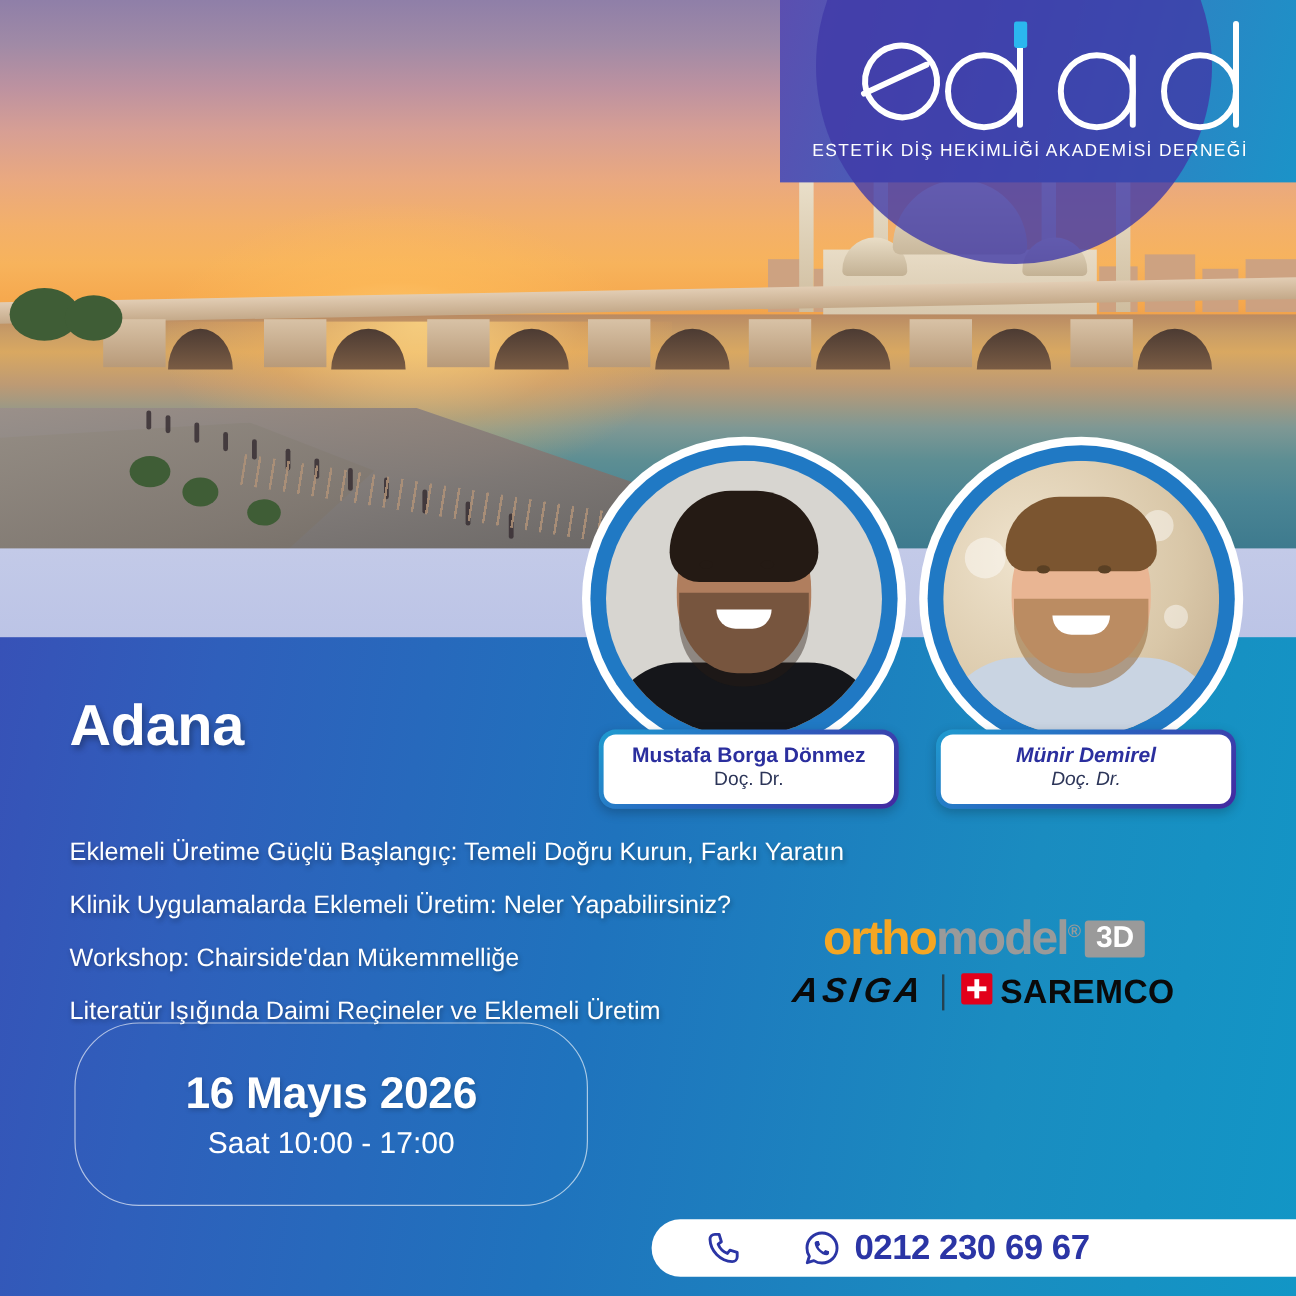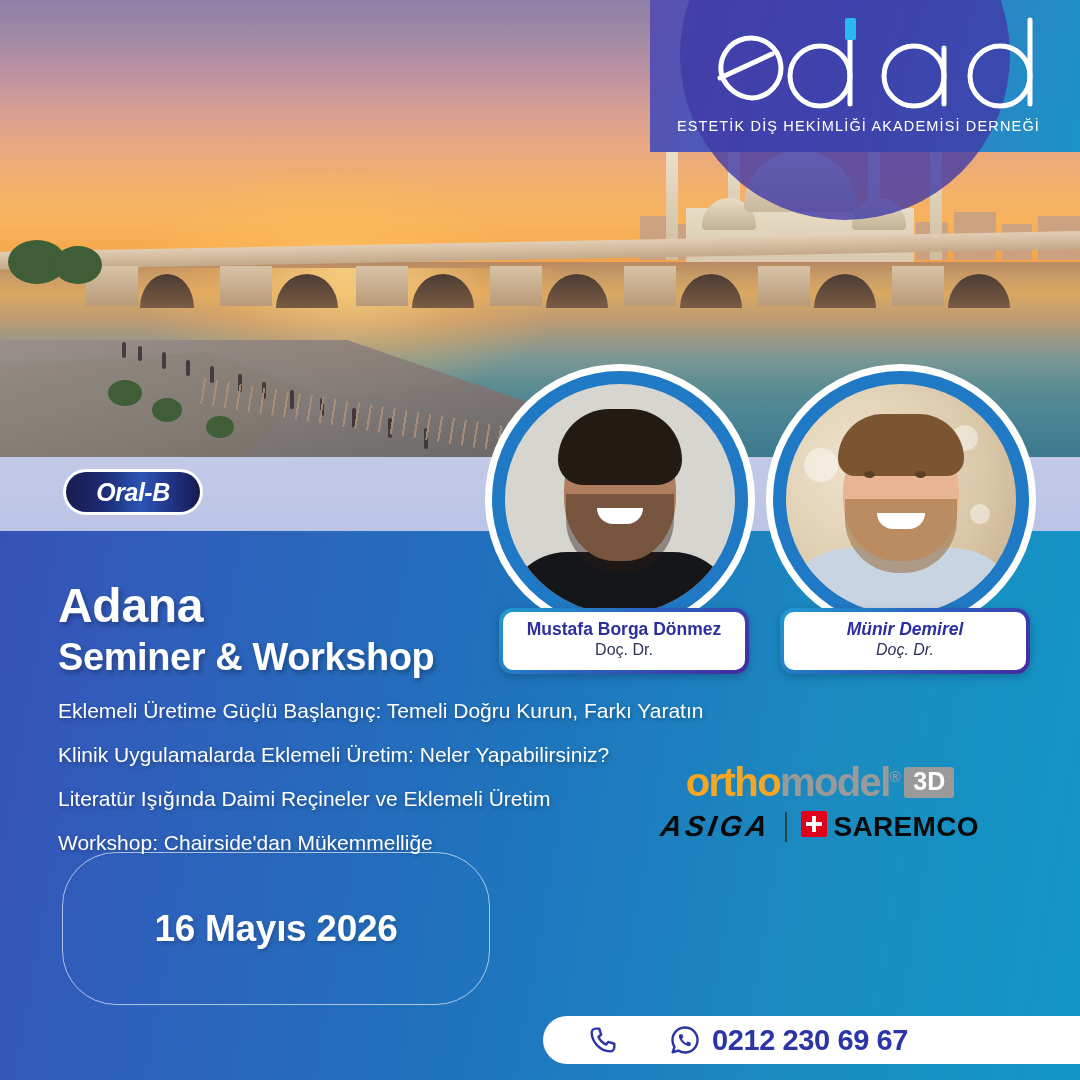--- a/index.html
+++ b/index.html
@@ -359,25 +359,20 @@
 
       <circle cx="298" cy="62" r="30" stroke="#fff" stroke-width="5" fill="none"></circle>
       <path d="M328 6 L328 90" stroke="#fff" stroke-width="5" stroke-linecap="round"></path>
 
       <rect x="143" y="4" width="11" height="22" rx="2" fill="#2bb7ef"></rect>
     </svg>
     <div class="logo-sub">ESTETİK DİŞ HEKİMLİĞİ AKADEMİSİ DERNEĞİ</div>
   </div>
 
   <div class="ob-band"></div>
-  <div class="oralb">
-    <div class="oralb-in">
-      <span class="oralb-txt">Oral-B</span>
-    </div>
-  </div>
 
   <div class="spk a">
     <div class="spk-ring">
       <div class="spk-ring2">
         <div class="spk-img">
           <div class="faceA">
             <div class="shirt"></div>
             <div class="head"></div>
             <div class="beard"></div>
             <div class="hair"></div>
@@ -417,45 +412,45 @@
     </div>
     <div class="plate-out">
       <div class="plate">
         <div class="plate-name">Münir Demirel</div>
         <div class="plate-title">Doç. Dr.</div>
       </div>
     </div>
   </div>
 
   <div class="city">Adana</div>
-  <div class="subtitle">Seminer &amp; Workshop</div>
 
   <div class="topics">
     <div class="topic">Eklemeli Üretime Güçlü Başlangıç: Temeli Doğru Kurun, Farkı Yaratın</div>
     <div class="topic">Klinik Uygulamalarda Eklemeli Üretim: Neler Yapabilirsiniz?</div>
+    <div class="topic">Workshop: Chairside'dan Mükemmelliğe</div>
     <div class="topic">Literatür Işığında Daimi Reçineler ve Eklemeli Üretim</div>
-    <div class="topic">Workshop: Chairside'dan Mükemmelliğe</div>
   </div>
 
   <div class="sponsors">
     <div class="om">
       <span class="o1">ortho</span><span class="o2">model</span><span class="reg">®</span><span class="d3">3D</span>
     </div>
     <div class="row2">
       <span class="asiga">ASIGA</span>
       <span class="divider"></span>
       <span class="saremco">
         <span class="swiss"></span>
         <span class="sarem">SAREMCO</span>
       </span>
     </div>
   </div>
 
   <div class="box date">
     <div class="date-main">16 Mayıs 2026</div>
+    <div class="date-sub">Saat 10:00 - 17:00</div>
   </div>
 
 
   <div class="phonebar">
     <div class="pitem">
       <svg width="32" height="32" viewBox="0 0 24 24" fill="none">
         <path d="M6.6 3.5 L9.2 3.5 L10.6 8.1 L8.6 9.6 C9.6 12.1 11.9 14.4 14.4 15.4
                  L15.9 13.4 L20.5 14.8 L20.5 17.4 C20.5 19.2 19.1 20.5 17.4 20.5
                  C10 20.2 3.8 14 3.5 6.6 C3.5 4.9 4.8 3.5 6.6 3.5 Z" stroke="#2b35a5" stroke-width="1.8" stroke-linejoin="round" fill="none"></path>
       </svg>

